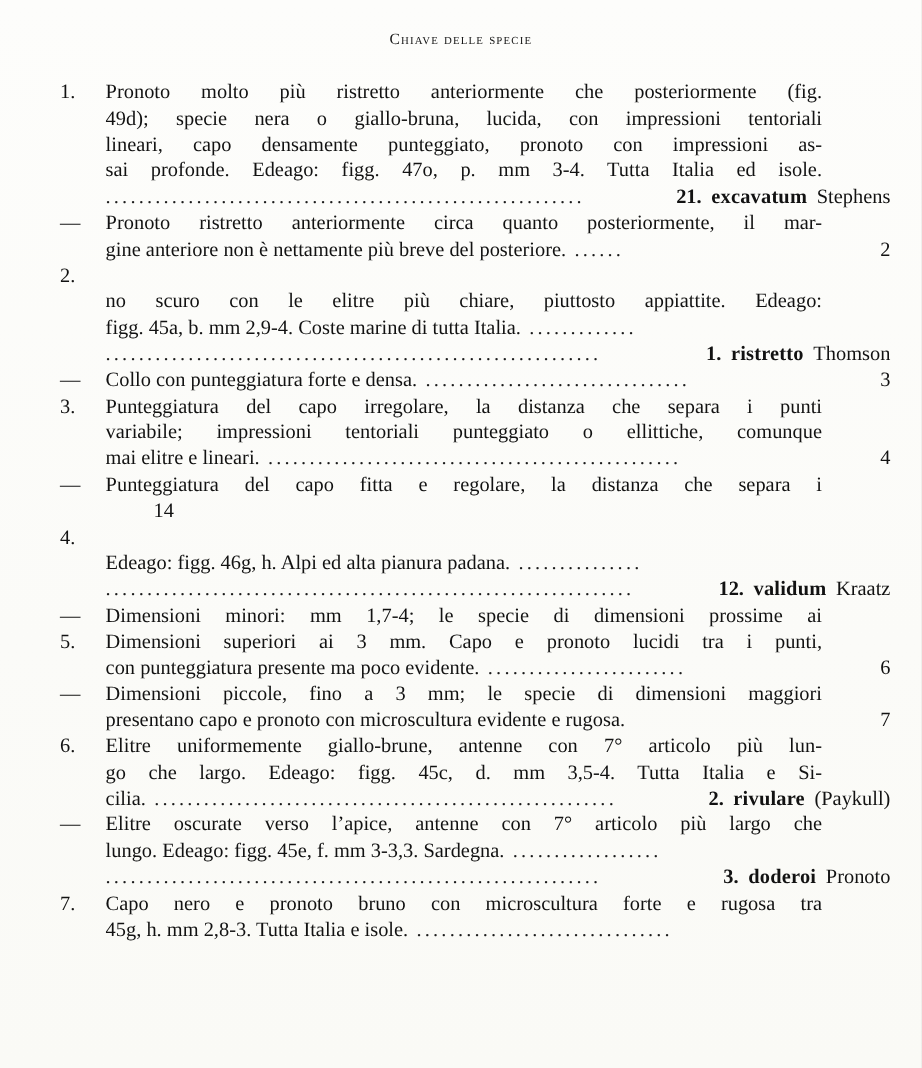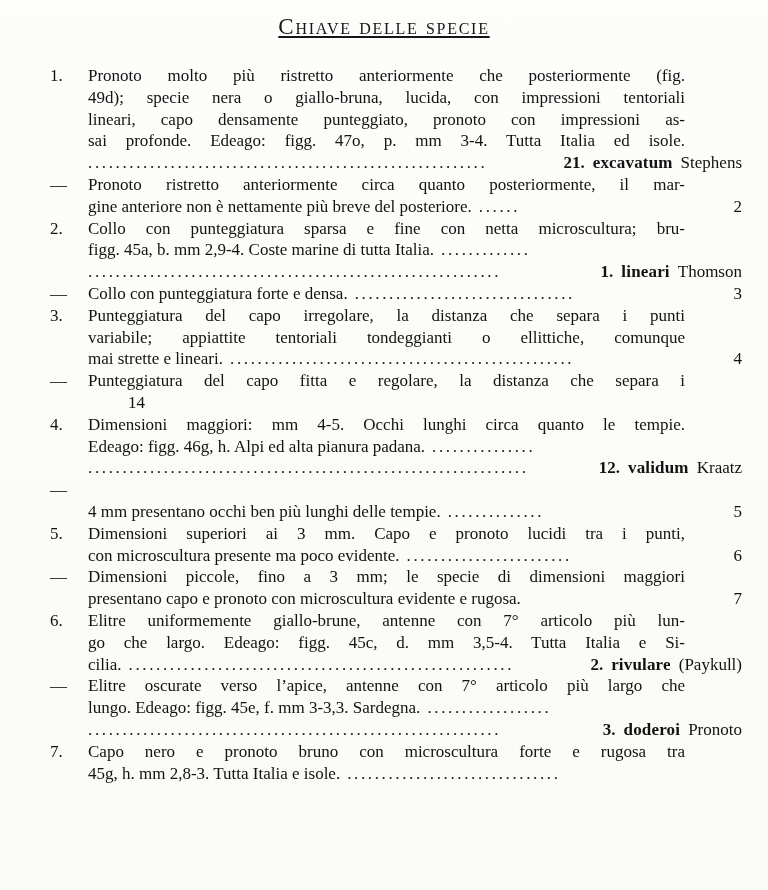--- a/index.html
+++ b/index.html
@@ -11,27 +11,26 @@
     position: relative;
     width: 768px;
     height: 890px;
     margin: 0 auto;
     background: linear-gradient(180deg, #fdfdfb 0%, #fbfbf8 60%, #fafaf6 100%);
     color: #121212;
     font-family: "Liberation Serif", "DejaVu Serif", serif;
     overflow: hidden;
   }
   .title {
-    padding-top: 14px;
+    padding-top: 25px;
     text-align: center;
     font-variant: small-caps;
-    font-size: 23px;
+    font-size: 13px;
     letter-spacing: 0.075em;
     color: #151515;
-    text-decoration: underline;
   }
   .key-body {
     margin-top: 25px;
     margin-left: 50px;
     width: 692px;
   }
   .kline {
     display: flex;
     align-items: baseline;
     line-height: 21.8px;
@@ -116,98 +115,97 @@
         <div class="ltext just">Pronoto ristretto anteriormente circa quanto posteriormente, il mar-</div>
         <span class="num"></span>
       </div>
       <div class="kline">
         <span class="marker"></span>
         <div class="ltext"><span class="frag">gine anteriore non è nettamente più breve del posteriore.</span><span class="dots">......</span></div>
         <span class="num">2</span>
       </div>
       <div class="kline">
         <span class="marker">2.</span>
-        <div class="ltext just">Collo con punteggiatura sparsa e fine con netta microscultura; bru-</div>
+        <span class="num"></span>
+      </div>
+      <div class="kline">
+        <span class="marker"></span>
+        <div class="ltext just">no scuro con le elitre più chiare, piuttosto appiattite. Edeago:</div>
         <span class="num"></span>
       </div>
       <div class="kline">
         <span class="marker"></span>
         <div class="ltext"><span class="frag">figg. 45a, b. mm 2,9-4. Coste marine di tutta Italia.</span><span class="dots">.............</span></div>
         <span class="num"></span>
       </div>
       <div class="kline">
         <span class="marker"></span>
         <div class="ltext wide">
           <span class="left"><span class="dots">............................................................</span></span>
-          <span class="grp"><span class="sp-num">1.</span><span class="sp-name">lineari</span><span class="sp-author">Thomson</span></span>
+          <span class="grp"><span class="sp-num">1.</span><span class="sp-name">ristretto</span><span class="sp-author">Thomson</span></span>
         </div>
       </div>
       <div class="kline">
         <span class="marker">—</span>
         <div class="ltext"><span class="frag">Collo con punteggiatura forte e densa.</span><span class="dots">................................</span></div>
         <span class="num">3</span>
       </div>
       <div class="kline">
         <span class="marker">3.</span>
         <div class="ltext just">Punteggiatura del capo irregolare, la distanza che separa i punti</div>
         <span class="num"></span>
       </div>
       <div class="kline">
         <span class="marker"></span>
-        <div class="ltext just">variabile; appiattite tentoriali tondeggianti o ellittiche, comunque</div>
-        <span class="num"></span>
-      </div>
-      <div class="kline">
-        <span class="marker"></span>
-        <div class="ltext"><span class="frag">mai strette e lineari.</span><span class="dots">..................................................</span></div>
+        <div class="ltext just">variabile; impressioni tentoriali punteggiato o ellittiche, comunque</div>
+        <span class="num"></span>
+      </div>
+      <div class="kline">
+        <span class="marker"></span>
+        <div class="ltext"><span class="frag">mai elitre e lineari.</span><span class="dots">..................................................</span></div>
         <span class="num">4</span>
       </div>
       <div class="kline">
         <span class="marker">—</span>
         <div class="ltext just">Punteggiatura del capo fitta e regolare, la distanza che separa i</div>
         <span class="num"></span>
       </div>
       <div class="kline">
         <span class="marker"></span>
         <span class="num">14</span>
       </div>
       <div class="kline">
         <span class="marker">4.</span>
-        <div class="ltext just">Dimensioni maggiori: mm 4-5. Occhi lunghi circa quanto le tempie.</div>
         <span class="num"></span>
       </div>
       <div class="kline">
         <span class="marker"></span>
         <div class="ltext"><span class="frag">Edeago: figg. 46g, h. Alpi ed alta pianura padana.</span><span class="dots">...............</span></div>
         <span class="num"></span>
       </div>
       <div class="kline">
         <span class="marker"></span>
         <div class="ltext wide">
           <span class="left"><span class="dots">................................................................</span></span>
           <span class="grp"><span class="sp-num">12.</span><span class="sp-name">validum</span><span class="sp-author">Kraatz</span></span>
         </div>
       </div>
       <div class="kline">
         <span class="marker">—</span>
-        <span class="num"></span>
-      </div>
-      <div class="kline">
-        <span class="marker"></span>
-        <div class="ltext"><span class="frag">4 mm presentano occhi ben più lunghi delle tempie.</span><span class="dots">..............</span></div>
-        <span class="num">5</span>
+        <div class="ltext just">Dimensioni minori: mm 1,7-4; le specie di dimensioni prossime ai</div>
+        <span class="num"></span>
       </div>
       <div class="kline">
         <span class="marker">5.</span>
         <div class="ltext just">Dimensioni superiori ai 3 mm. Capo e pronoto lucidi tra i punti,</div>
         <span class="num"></span>
       </div>
       <div class="kline">
         <span class="marker"></span>
-        <div class="ltext"><span class="frag">con microscultura presente ma poco evidente.</span><span class="dots">........................</span></div>
+        <div class="ltext"><span class="frag">con punteggiatura presente ma poco evidente.</span><span class="dots">........................</span></div>
         <span class="num">6</span>
       </div>
       <div class="kline">
         <span class="marker">—</span>
         <div class="ltext just">Dimensioni piccole, fino a 3 mm; le specie di dimensioni maggiori</div>
         <span class="num"></span>
       </div>
       <div class="kline">
         <span class="marker"></span>
         <div class="ltext"><span class="frag">presentano capo e pronoto con microscultura evidente e rugosa.</span><span class="dots"></span></div>

